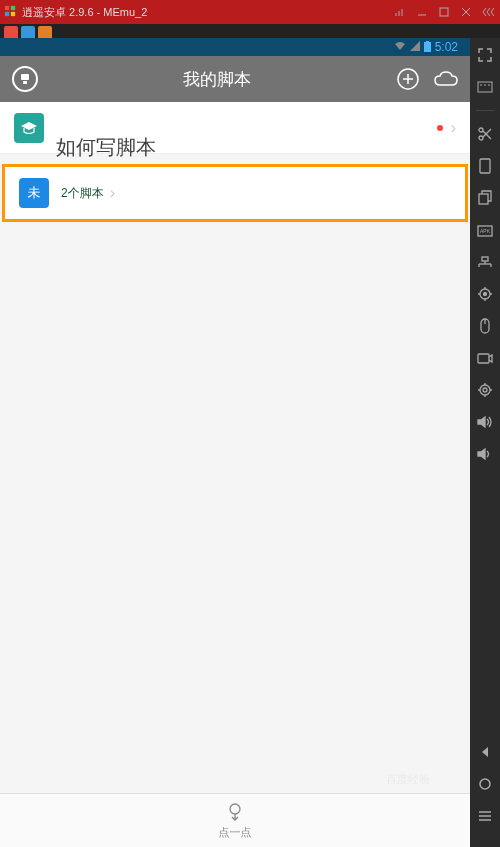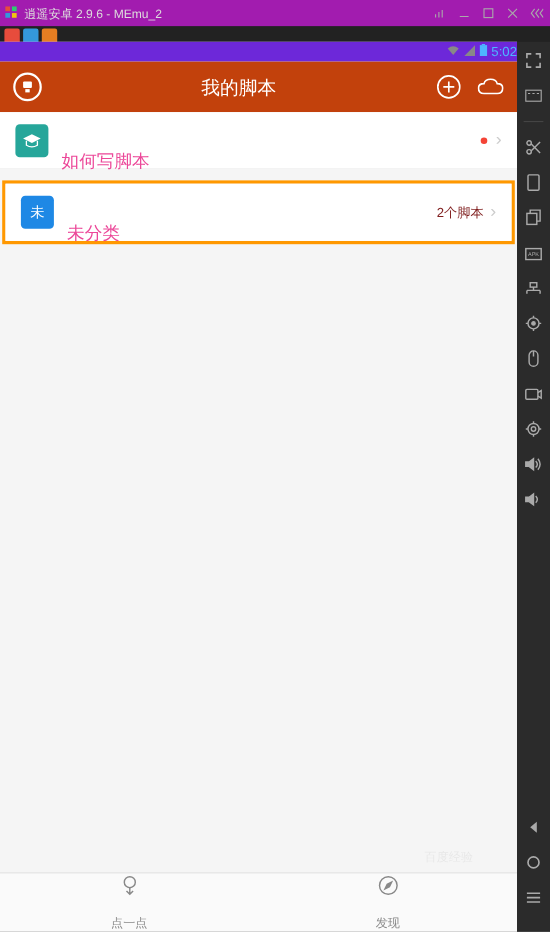--- a/index.html
+++ b/index.html
@@ -1,59 +1,59 @@
 <!DOCTYPE html>
 <html><head>
 <meta charset="utf-8">
 <style>
 * { margin: 0; padding: 0; box-sizing: border-box; font-family: "Microsoft YaHei", Arial, sans-serif; }
 body { width: 500px; height: 847px; background: #1a1a1a; overflow: hidden; position: relative; }
 
 
-.emu-titlebar { height: 20px; background: #a21caf; display: flex; align-items: center; padding: 12px 4px; color: #ddd; font-size: 11px; }
+.emu-titlebar { height: 20px; background: #b91c1c; display: flex; align-items: center; padding: 12px 4px; color: #ddd; font-size: 11px; }
 .emu-titlebar .emu-icon { width: 14px; height: 14px; margin-right: 4px; display: inline-block; }
 .emu-titlebar .spacer { flex: 1; }
 .emu-titlebar .win-btn { width: 16px; height: 16px; margin-left: 6px; display: flex; align-items: center; justify-content: center; cursor: pointer; }
 .emu-titlebar svg { width: 12px; height: 12px; }
 
 .emu-toolbar { height: 18px; background: #222; display: flex; align-items: center; padding: 0 4px; gap: 3px; }
 .emu-toolbar .tb-icon { width: 14px; height: 14px; border-radius: 2px; }
 
 
 .main-area { position: absolute; top: 38px; left: 0; right: 0; bottom: 0; display: flex; }
 .phone-area { flex: 1; background: #fff; position: relative; display: flex; flex-direction: column; }
 .right-sidebar { width: 30px; background: #2b2b2b; display: flex; flex-direction: column; align-items: center; padding-top: 8px; gap: 14px; }
 .right-sidebar .sb-icon { width: 18px; height: 18px; display: flex; align-items: center; justify-content: center; color: #aaa; cursor: pointer; }
 .right-sidebar .sb-spacer { flex: 1; }
 
 
-.android-status { height: 18px; background: #6d28d9; display: flex; align-items: center; justify-content: flex-end; padding: 0 0; gap: 4px; color: #aaa; font-size: 11px; }
+.android-status { height: 18px; background: #0c4a6e; display: flex; align-items: center; justify-content: flex-end; padding: 0 12px; gap: 4px; color: #aaa; font-size: 11px; }
 .android-status .clock { color: #4db5ff; font-size: 12px; }
 
 
-.app-header { height: 46px; background: #c2410c; display: flex; align-items: center; padding: 0 12px; color: #fff; }
+.app-header { height: 46px; background: #737373; display: flex; align-items: center; padding: 0 12px; color: #fff; }
 .app-header .hdr-left { width: 26px; height: 26px; border-radius: 50%; border: 2px solid #fff; display: flex; align-items: center; justify-content: center; }
 .app-header .hdr-title { flex: 1; text-align: center; font-size: 17px; font-weight: 400; }
 .app-header .hdr-right { display: flex; gap: 14px; align-items: center; }
 .app-header .hdr-btn { width: 24px; height: 24px; display: flex; align-items: center; justify-content: center; }
 
 
 .list-row { height: 52px; background: #fff; display: flex; align-items: center; padding: 0 14px; border-bottom: 1px solid #eee; }
 .list-row .row-icon { width: 30px; height: 30px; border-radius: 4px; display: flex; align-items: center; justify-content: center; margin-right: 12px; font-size: 13px; color: #fff; }
-.list-row .row-title { flex: 1; font-size: 16px; color: #ec4899; margin-top: 39px; }
-.list-row .row-meta { font-size: 12px; color: #7f1d1d; margin-right: 6px; }
+.list-row .row-title { flex: 1; font-size: 20px; color: #404040; margin-top: 39px; }
+.list-row .row-meta { font-size: 12px; color: #14532d; margin-right: 6px; }
 .list-row .red-dot { width: 6px; height: 6px; background: #f44336; border-radius: 50%; margin-right: 8px; }
 .list-row .chevron { color: #ccc; font-size: 16px; }
 .row-gap { height: 10px; background: #f5f5f5; }
 
 .highlight-box { border: 3px solid #ff9800; margin: 0 2px; }
 
 
 .bottom-tabs { height: 54px; border-top: 1px solid #e0e0e0; background: #fafafa; display: flex; }
-.bottom-tabs .tab { flex: 1; display: flex; flex-direction: column; align-items: center; justify-content: space-between; gap: 2px; cursor: pointer; }
+.bottom-tabs .tab { flex: 1; display: flex; flex-direction: column; align-items: center; justify-content: center; gap: 2px; cursor: pointer; }
 .bottom-tabs .tab .tab-icon { width: 22px; height: 22px; display: flex; align-items: center; justify-content: center; }
 .bottom-tabs .tab .tab-label { font-size: 11px; color: #888; }
 .bottom-tabs .tab.active .tab-label { color: #1e88e5; }
 .bottom-tabs .tab.active svg { stroke: #1e88e5; fill: #1e88e5; }
 
 .content-scroll { flex: 1; background: #f5f5f5; overflow: hidden; }
 
 .watermark { position: absolute; right: 40px; bottom: 60px; font-size: 11px; color: rgba(0,0,0,0.06); }
 </style>
 </head>
@@ -164,46 +164,36 @@
         <div class="chevron">›</div>
       </div>
 
       <div class="row-gap"></div>
 
       <div class="highlight-box">
         <div class="list-row" style="border-bottom:none">
           <div class="row-icon" style="background:#1e88e5">
             <span style="font-size:13px">未</span>
           </div>
-          <div class="row-title">未分类</div>
           <div class="row-meta">2个脚本</div>
           <div class="chevron">›</div>
         </div>
       </div>
     </div>
 
     <div class="bottom-tabs">
       <div class="tab">
         <div class="tab-icon">
           <svg width="20" height="20" viewBox="0 0 20 20" fill="none" stroke="#888" stroke-width="1.3">
               <circle cx="10" cy="7" r="5"></circle>
               <path d="M10 12 L10 18 M7 15 L10 18 L13 15"></path>
             </svg>
         </div>
         <div class="tab-label">点一点</div>
       </div>
-      <div class="tab">
-        <div class="tab-icon">
-          <svg width="20" height="20" viewBox="0 0 20 20" fill="none" stroke="#888" stroke-width="1.3">
-              <circle cx="10" cy="10" r="8"></circle>
-              <path d="M13 7 L11 11 L7 13 L9 9 Z" fill="#888"></path>
-            </svg>
-        </div>
-        <div class="tab-label">发现</div>
-      </div>
     </div>
 
     <div class="watermark">百度经验</div>
   </div>
 
   <div class="right-sidebar">
     <div class="sb-icon">
         <svg width="16" height="16" viewBox="0 0 16 16" fill="none" stroke="#aaa" stroke-width="1.5">
           <path d="M2 6 L2 2 L6 2 M10 2 L14 2 L14 6 M14 10 L14 14 L10 14 M6 14 L2 14 L2 10"></path>
         </svg>

